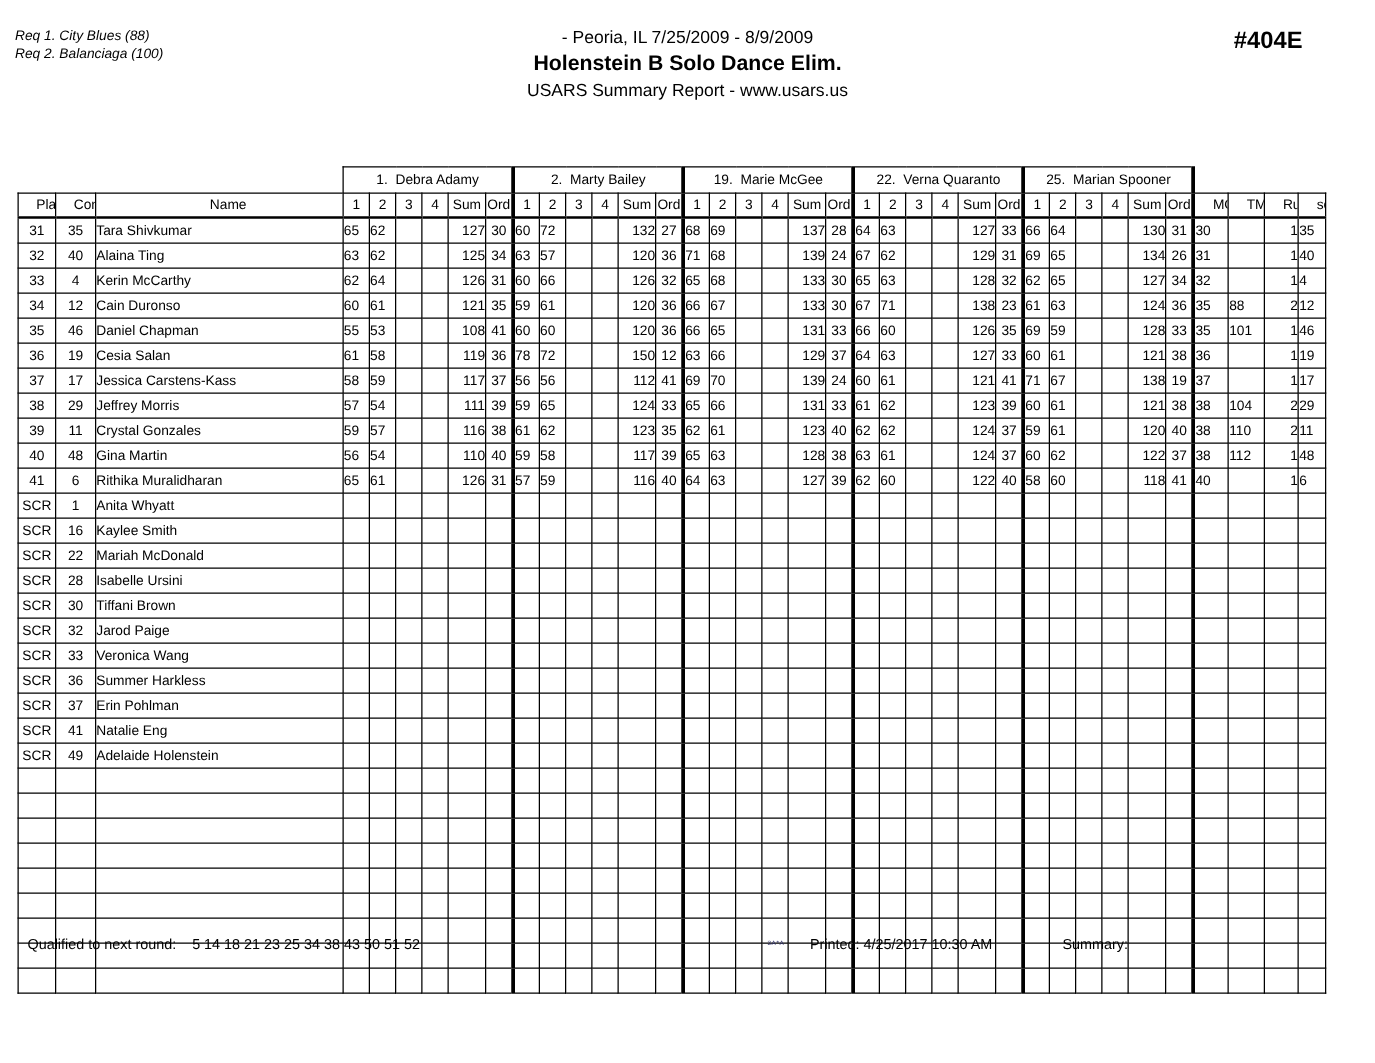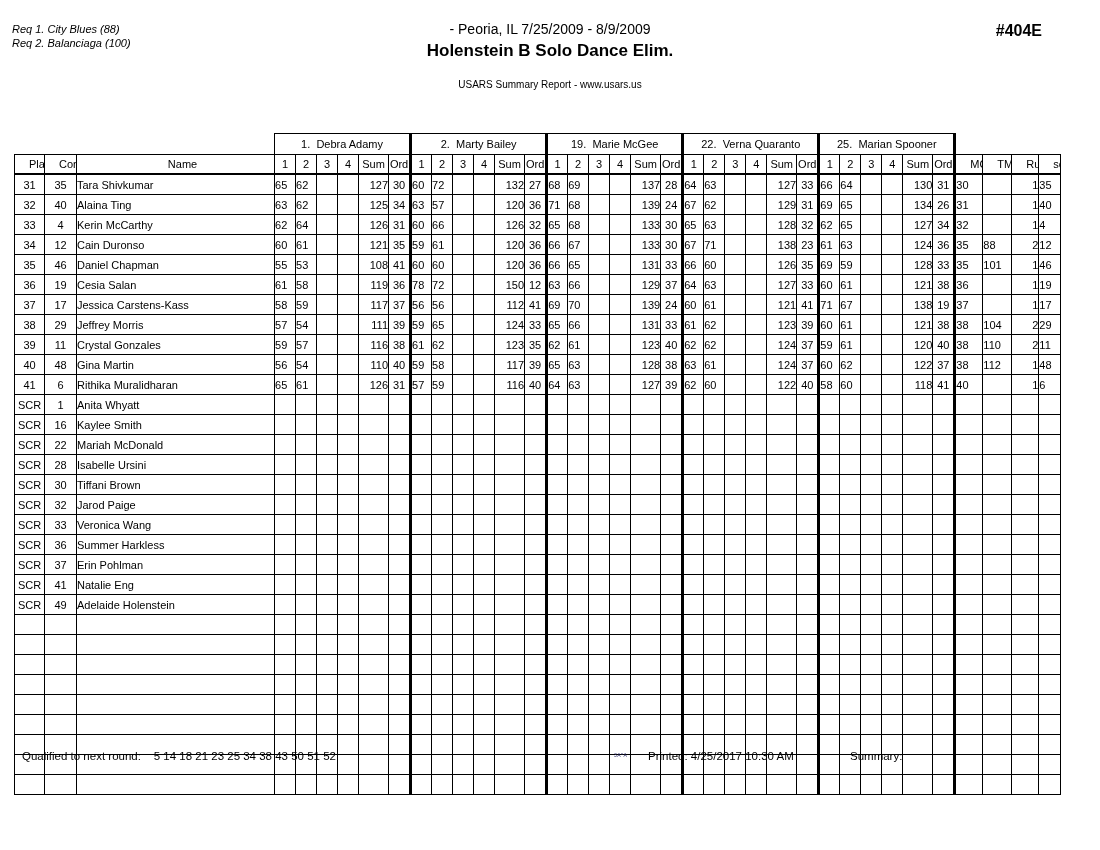--- a/index.html
+++ b/index.html
@@ -45,31 +45,31 @@
     font-size: 14px;
     line-height: 18px;
   }
   .title-3 {
     font-size: 17px;
     font-weight: bold;
     line-height: 22px;
     margin-top: 2px;
   }
   .title-4 {
-    font-size: 10px;
+    font-size: 14px;
     line-height: 19px;
-    margin-top: 13px;
+    margin-top: 1px;
   }
 
   
   .event-code {
     position: absolute;
     right: 58px;
     top: 22px;
-    font-size: 16px;
+    font-size: 19px;
     font-weight: bold;
   }
 
   
   .sheet {
     position: absolute;
     left: 14px;
     top: 133px;
     width: 1037px;
     border-collapse: collapse;

